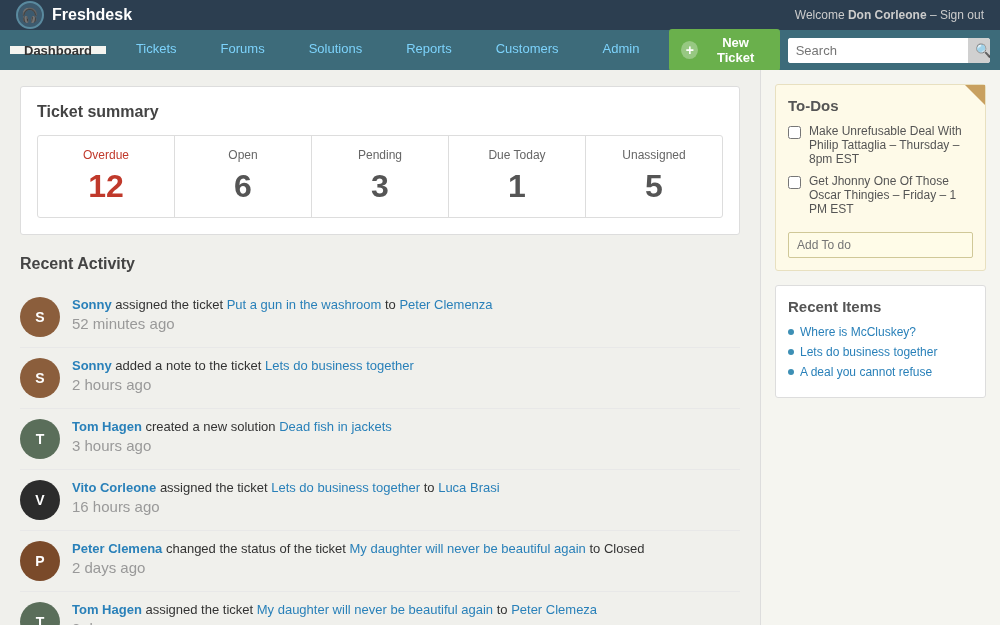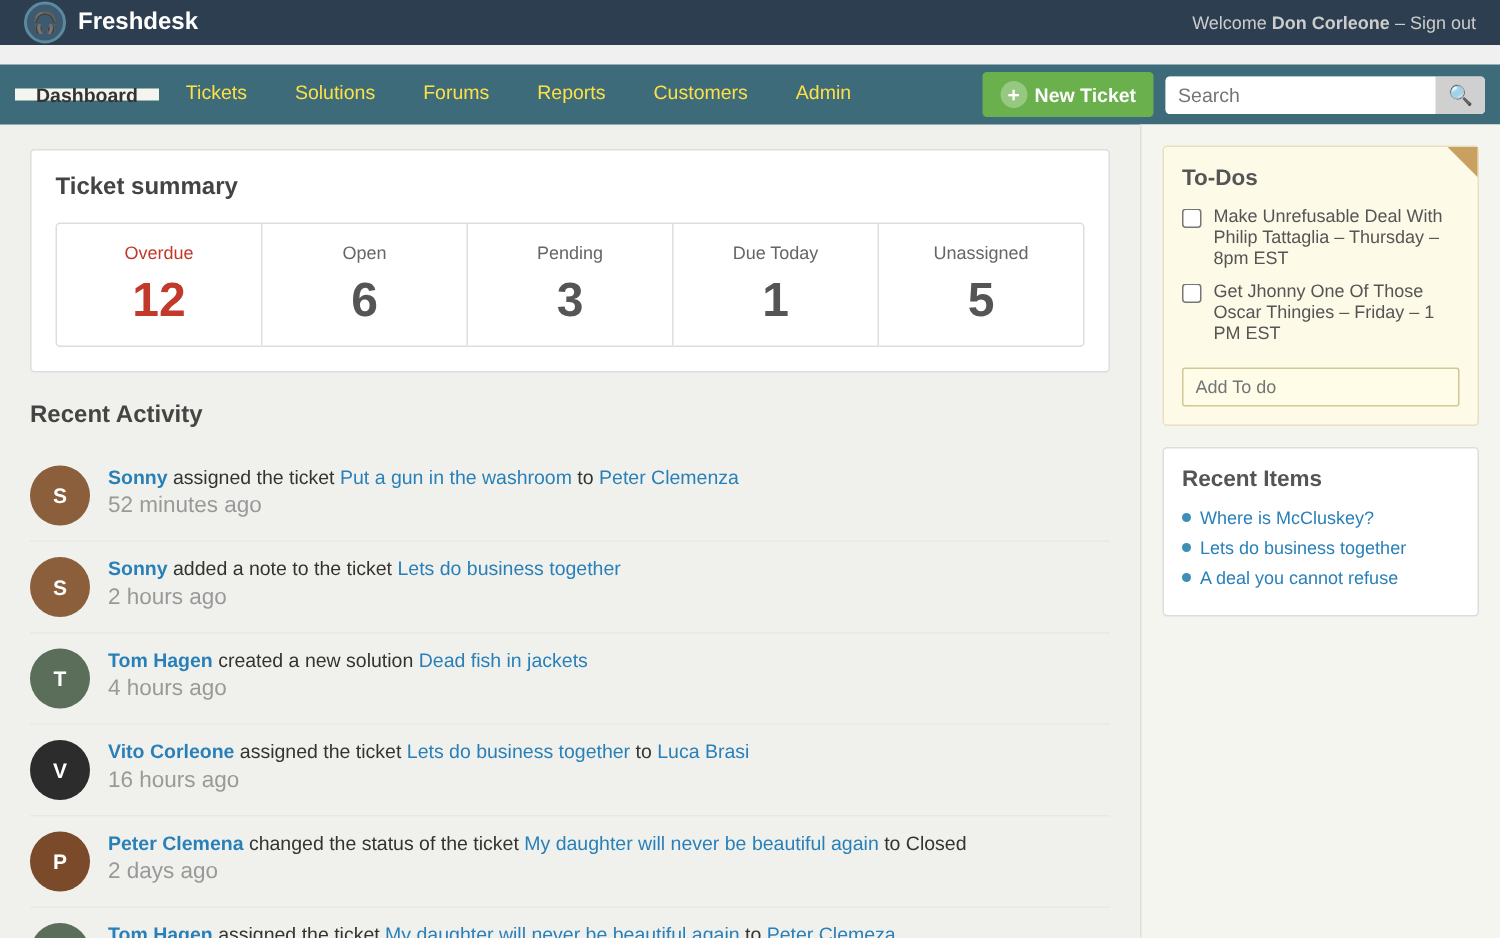--- a/index.html
+++ b/index.html
@@ -5,22 +5,22 @@
     * { margin: 0; padding: 0; box-sizing: border-box; }
     body { font-family: Arial, sans-serif; font-size: 13px; background: #f0f0f0; color: #333; width: 1000px; height: 625px; overflow: hidden; }
 
     
     #topbar { background: #2c3e50; color: #ccc; height: 30px; display: flex; align-items: center; justify-content: space-between; padding: 0 16px; font-size: 12px; }
     #topbar .brand { display: flex; align-items: center; gap: 8px; color: #fff; font-size: 16px; font-weight: bold; }
     #topbar .brand .logo { width: 28px; height: 28px; background: #3d5a6e; border-radius: 50%; display: flex; align-items: center; justify-content: center; color: #fff; font-size: 14px; border: 2px solid #5a8a9f; }
     #topbar a { color: #ccc; text-decoration: none; }
 
     
-    #navbar { background: #3d6b7a; height: 40px; display: flex; align-items: stretch; padding: 16px 10px; gap: 4px; margin-top: 13px; }
-    .nav-item { color: #fde047; padding: 0 14px; display: flex; align-items: center; font-size: 13px; cursor: pointer; text-decoration: none; border-bottom: 3px solid transparent; }
+    #navbar { background: #3d6b7a; height: 40px; display: flex; align-items: stretch; padding: 16px 10px; gap: 16px; }
+    .nav-item { color: #7dd3fc; padding: 0 14px; display: flex; align-items: center; font-size: 13px; cursor: pointer; text-decoration: none; border-bottom: 3px solid transparent; }
     .nav-item.active { background: #f5f5f0; color: #333; border-bottom: none; font-weight: bold; }
     .nav-right { margin-left: auto; display: flex; align-items: center; gap: 8px; }
     .new-ticket-btn { background: #6ab04c; color: #fff; border: none; padding: 6px 12px; border-radius: 3px; cursor: pointer; font-size: 13px; display: flex; align-items: center; gap: 5px; font-weight: bold; }
     .new-ticket-btn .plus-circle { width: 18px; height: 18px; background: rgba(255,255,255,0.3); border-radius: 50%; display: flex; align-items: center; justify-content: center; font-size: 14px; font-weight: bold; }
     .search-box { display: flex; align-items: center; background: #fff; border-radius: 3px; overflow: hidden; }
     .search-box input { border: none; outline: none; padding: 5px 8px; font-size: 13px; width: 180px; color: #999; }
     .search-box .search-icon-btn { background: #d0d0d0; border: none; padding: 5px 8px; cursor: pointer; color: #666; }
 
     
     #main { display: flex; height: calc(625px - 70px); }
@@ -85,22 +85,22 @@
     <span>Welcome</span>
     <strong>Don Corleone</strong>
     <span>–</span>
     <a>Sign out</a>
   </div>
 </div>
 
 <div id="navbar">
   <a class="nav-item active">Dashboard</a>
   <a class="nav-item">Tickets</a>
+  <a class="nav-item">Forums</a>
   <a class="nav-item">Solutions</a>
-  <a class="nav-item">Forums</a>
   <a class="nav-item">Reports</a>
   <a class="nav-item">Customers</a>
   <a class="nav-item">Admin</a>
   <div class="nav-right">
     <button class="new-ticket-btn">
       <span class="plus-circle">+</span>
       <span>New Ticket</span>
     </button>
     <div class="search-box">
       <input type="text" placeholder="Search" style="">
@@ -155,21 +155,21 @@
         <div class="activity-text">
           <span><a class="person-link">Sonny</a> added a note to the ticket <a class="link">Lets do business together</a></span>
           <div class="time">2 hours ago</div>
         </div>
       </div>
 
       <div class="activity-item">
         <div class="avatar av-tom">T</div>
         <div class="activity-text">
           <span><a class="person-link">Tom Hagen</a> created a new solution <a class="link">Dead fish in jackets</a></span>
-          <div class="time">4 hours ago</div>
+          <div class="time">3 hours ago</div>
         </div>
       </div>
 
       <div class="activity-item">
         <div class="avatar av-vito">V</div>
         <div class="activity-text">
           <span><a class="person-link">Vito Corleone</a> assigned the ticket <a class="link">Lets do business together</a> to <a class="link">Luca Brasi</a></span>
           <div class="time">16 hours ago</div>
         </div>
       </div>

